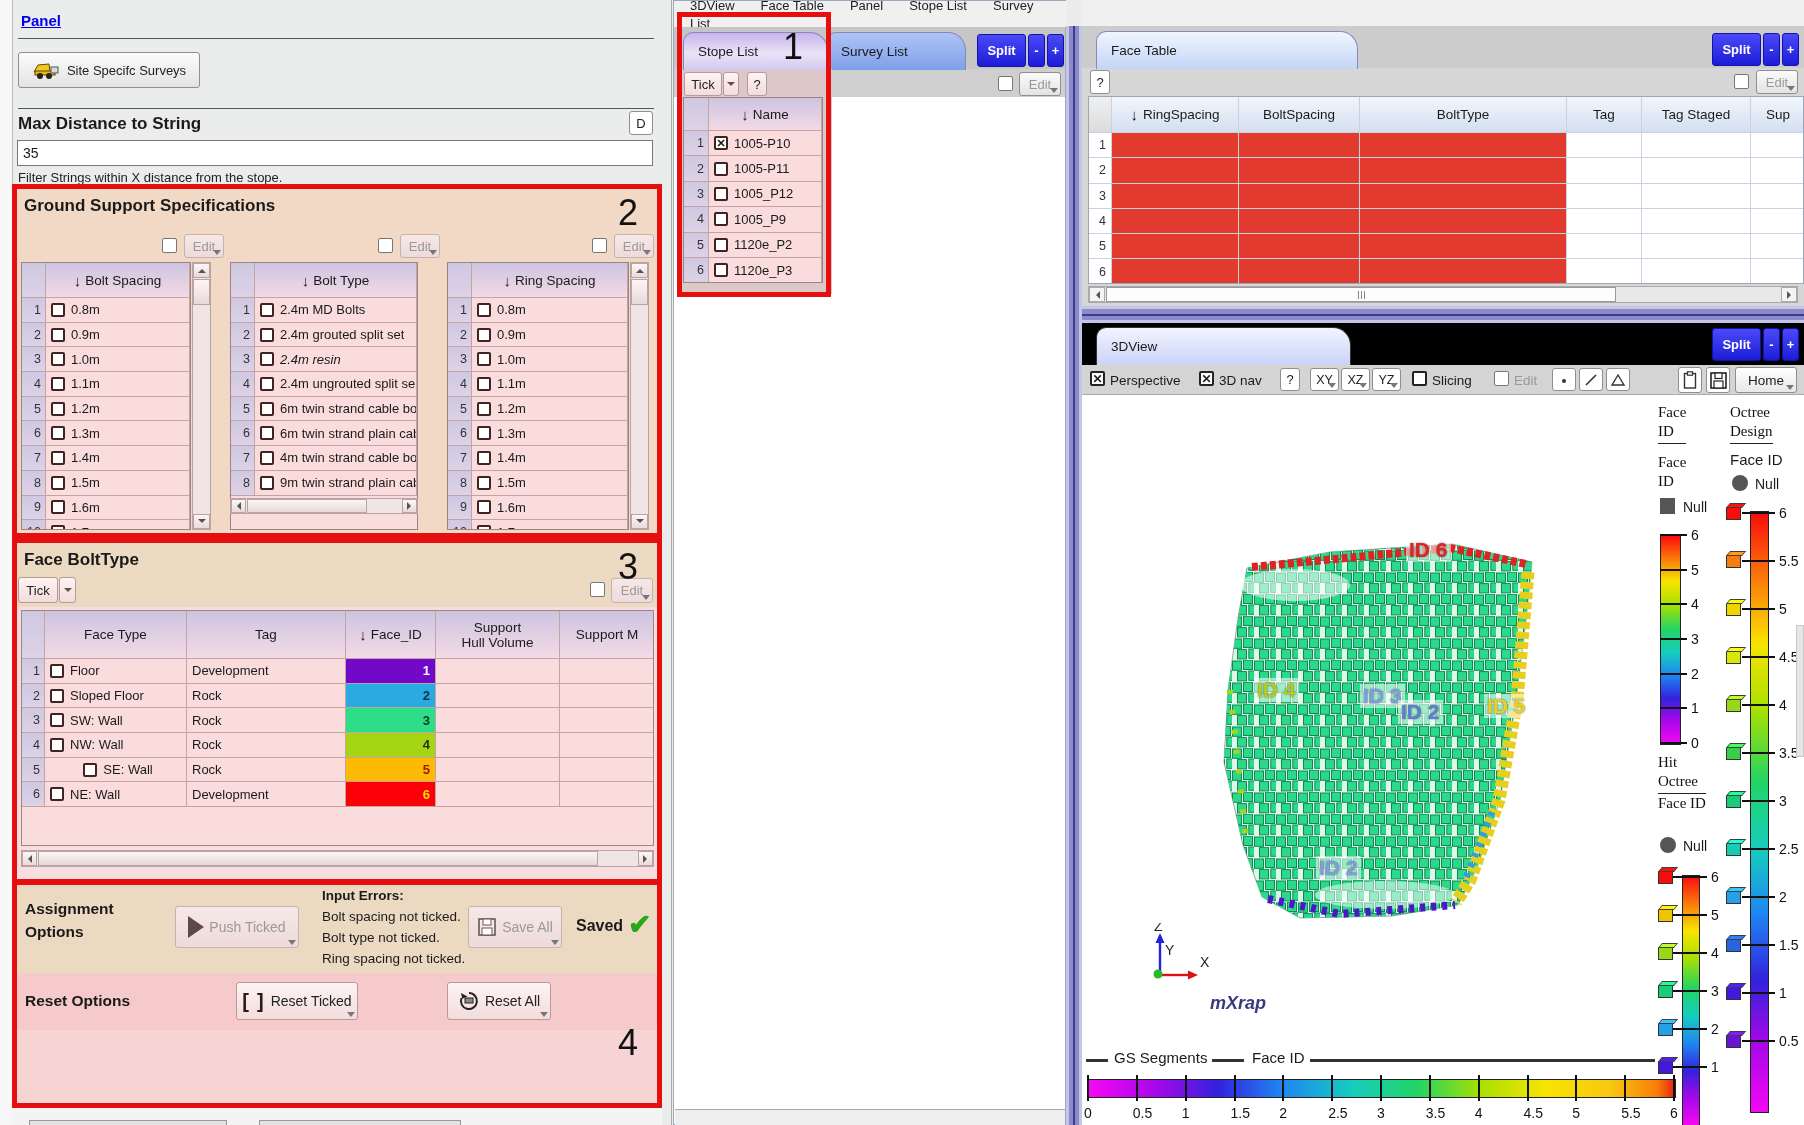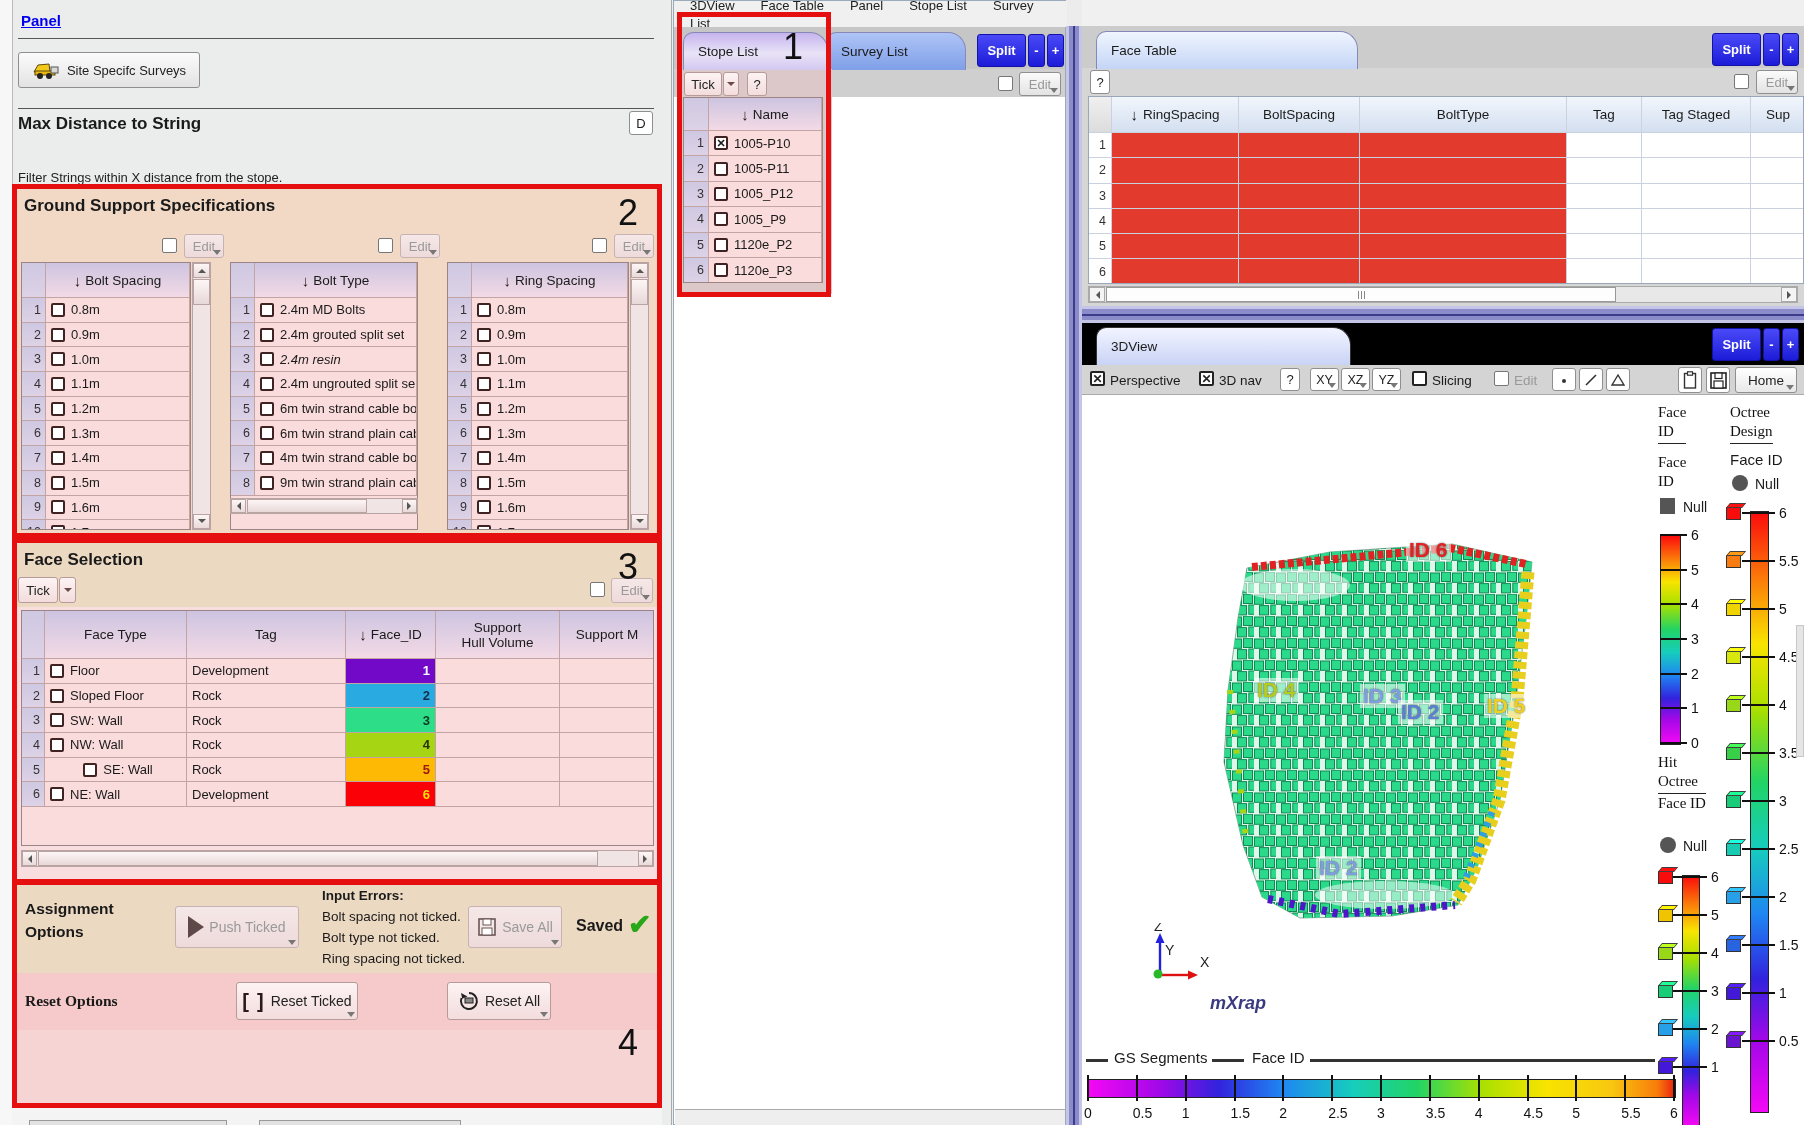--- a/index.html
+++ b/index.html
@@ -84,20 +84,24 @@
         <circle cx="8" cy="16" r="3" fill="#222"></circle>
           <circle cx="17" cy="16" r="3" fill="#222"></circle>
         <rect x="19" y="7" width="7" height="6" fill="#d8d8d8" stroke="#555"></rect>
       </svg>
       <span>Site Specifc Surveys</span>
     </div>
     <div class="hr" style="left:18px;top:108px;width:636px;"></div>
 
     <div class="lbl bold" style="left:18px;top:114px;font-size:17px;">Max Distance to String</div>
     <div class="btn" style="left:629px;top:111px;width:24px;height:24px;background:#fff;">D</div>
+    <div class="abs" style="left:17px;top:140px;width:636px;height:26px;background:#fff;border:1px solid #777;box-sizing:border-box;
+                font-size:14px;display:flex;align-items:center;padding-left:5px;">
+      <span>35</span>
+    </div>
     <div class="lbl" style="left:18px;top:170px;font-size:13px;color:#222;">Filter Strings within X distance from the stope.</div>
 
     <div class="abs peach" style="left:12px;top:184px;width:650px;height:354px;"></div>
     <div class="lbl bold" style="left:24px;top:196px;font-size:17px;z-index:2;">Ground Support Specifications</div>
     <div id="gs-edit-row">
         <div class="cb gray" style="left: 162px; top: 238px; z-index: 2;"></div>
         <div class="btn disabled" style="left: 184px; top: 234px; width: 40px; height: 24px; z-index: 2;">
           <span>Edit</span>
           <span class="dd"></span>
         </div>
@@ -360,21 +364,21 @@
           </div>
           <div class="thumb" style="left: 16px; top: 0px; width: 120px; height: 14px;"></div>
           <div class="sbtn" style="right: 0px; top: 0px; width: 15px; height: 14px;">
             <span class="tri" style="border-left-color: rgb(85, 85, 85); margin-left: 3px;"></span>
           </div>
         </div>
       </div>
 
     <div class="abs sand" style="left:12px;top:541px;width:650px;height:66px;"></div>
     <div class="abs" style="left:12px;top:607px;width:650px;height:274px;background:#f8dede;"></div>
-    <div class="lbl bold" style="left:24px;top:550px;font-size:17px;z-index:2;">Face Selection</div>
+    <div class="lbl bold" style="left:24px;top:550px;font-size:17px;z-index:2;">Face BoltType</div>
     <div class="btn pinkish" style="left:18px;top:577px;width:40px;height:26px;z-index:2;">
       <span>Tick</span>
     </div>
     <div class="btn pinkish" style="left:59px;top:577px;width:17px;height:26px;z-index:2;">
       <span class="tri" style="border-top-color:#6a4a4a;margin-top:4px;"></span>
     </div>
     <div class="cb gray" style="left:590px;top:582px;z-index:2;"></div>
     <div class="btn disabled" style="left:611px;top:578px;width:42px;height:25px;z-index:2;">
       <span>Edit</span>
         <span class="dd"></span>
@@ -501,21 +505,21 @@
         <rect x="6" y="2" width="8" height="6" fill="#fff" stroke="#6a5555"></rect>
         <rect x="5" y="11" width="10" height="7" fill="#fff" stroke="#6a5555"></rect>
       </svg>
       <span style="font-size:14px;">Save All</span>
       <span class="dd"></span>
     </div>
     <div class="lbl bold" style="left:576px;top:917px;font-size:16px;z-index:2;">Saved</div>
     <div class="lbl" style="left:628px;top:908px;font-size:28px;font-weight:bold;color:#28a818;z-index:2;">✔</div>
 
     <div class="abs rose" style="left:12px;top:973px;width:650px;height:57px;"></div>
-    <div class="lbl bold" style="left:25px;top:992px;font-size:15.5px;z-index:2;font-family:Liberation Serif, serif;">Reset Options</div>
+    <div class="lbl bold" style="left:25px;top:992px;font-size:15.5px;z-index:2;">Reset Options</div>
     <div class="btn pinkish" style="left:236px;top:982px;width:122px;height:38px;z-index:2;">
       <span style="font-weight:bold;font-size:20px;letter-spacing:2px;color:#2a1a1a;">[ ]</span>
       <span style="font-size:14px;">Reset Ticked</span>
       <span class="dd"></span>
     </div>
     <div class="btn pinkish" style="left:447px;top:982px;width:104px;height:38px;z-index:2;">
       <svg width="22" height="22" viewBox="0 0 22 22">
         <path d="M11 3 A8 8 0 1 1 3.5 8" fill="none" stroke="#222" stroke-width="2"></path>
         <path d="M3 3 L4.2 8.8 L9.5 6.5 Z" fill="#222"></path>
         <rect x="7" y="8" width="8" height="5" fill="#888" stroke="#222"></rect>

